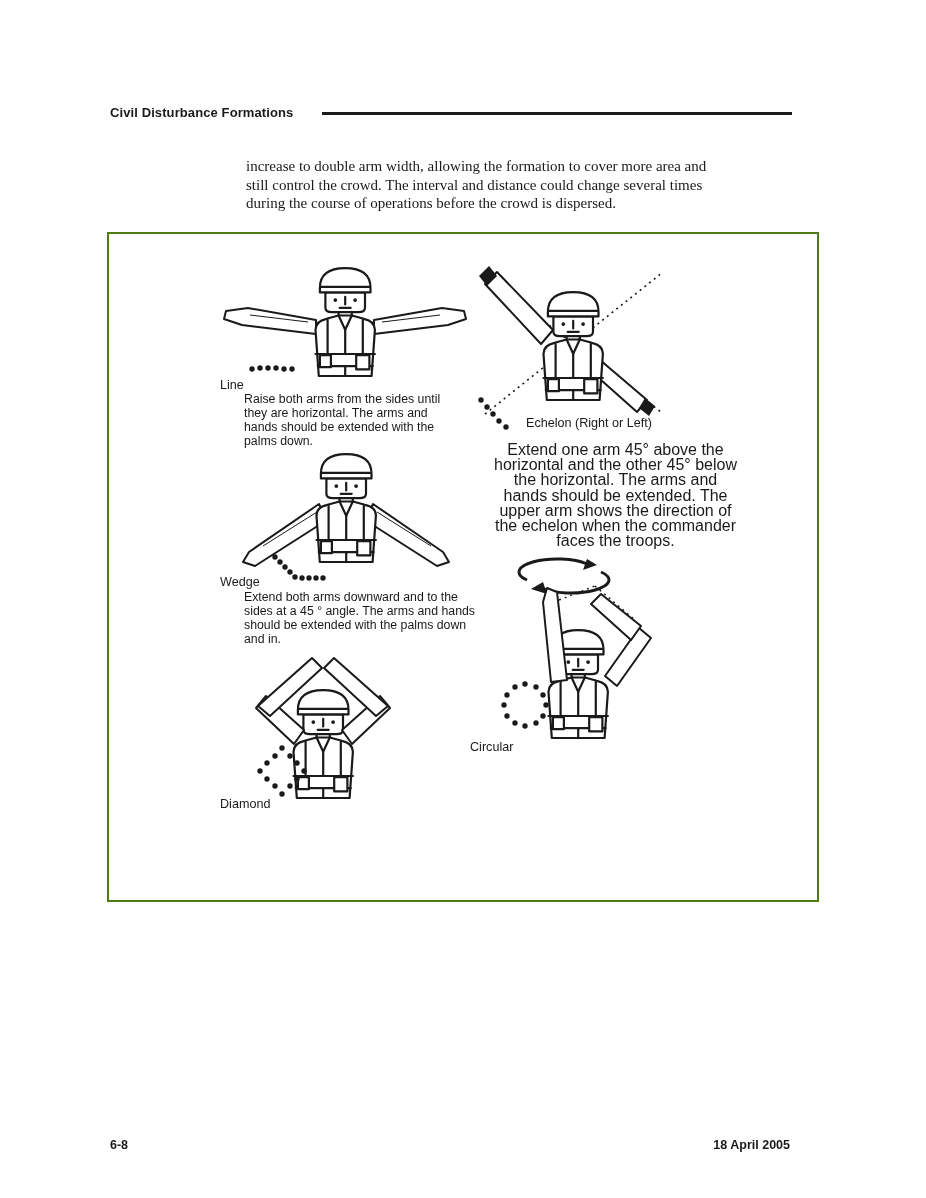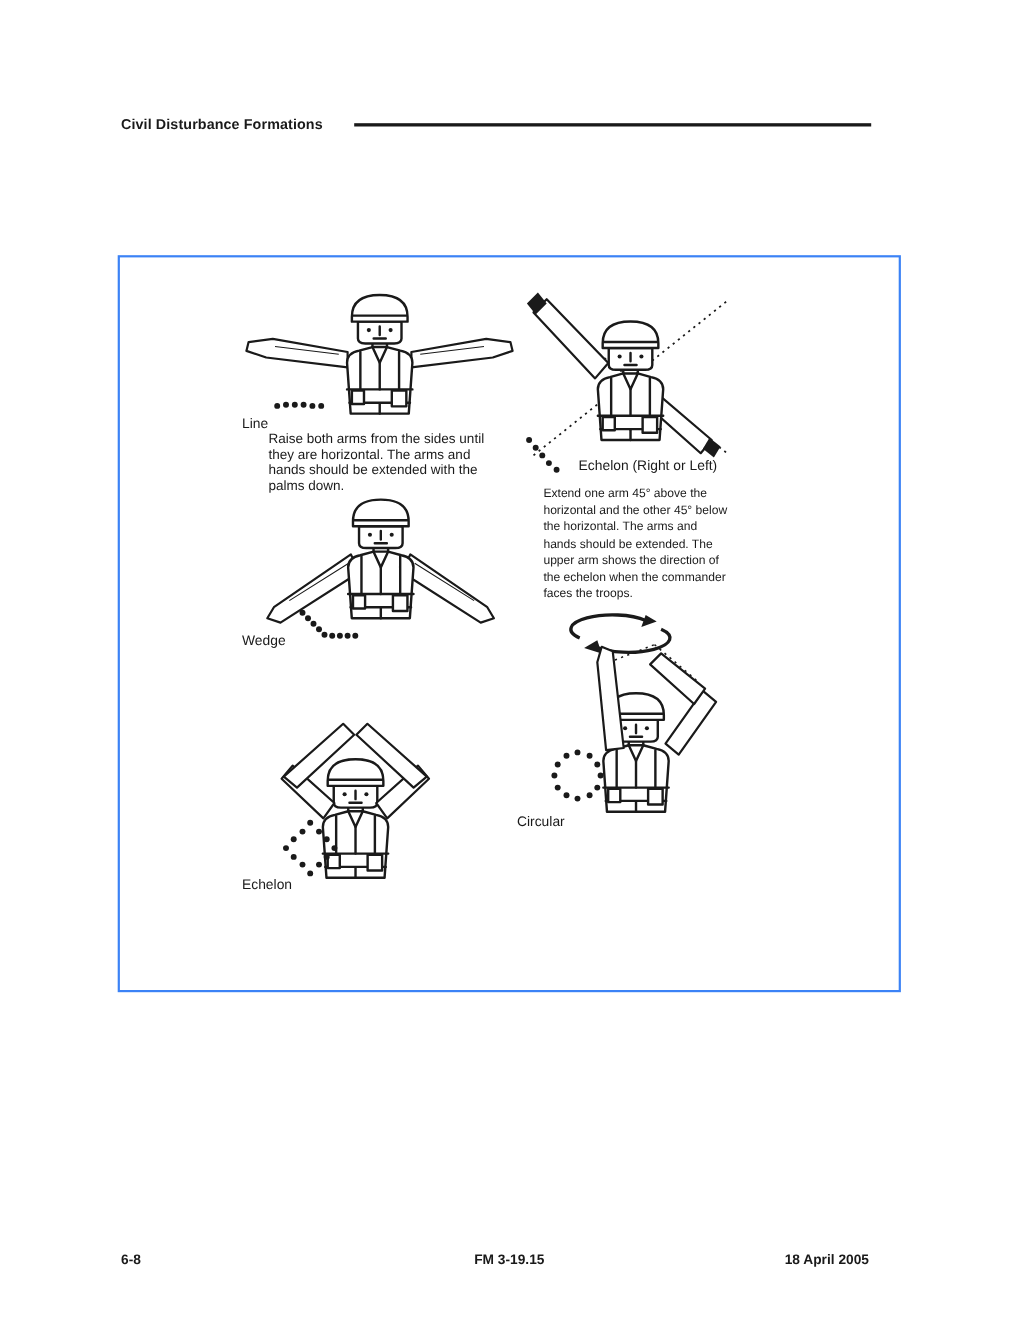--- a/index.html
+++ b/index.html
@@ -4,24 +4,24 @@
 <style>
   html,body{margin:0;padding:0;background:#ffffff;}
   .page{position:relative;width:926px;height:1198px;background:#ffffff;
         font-family:"Liberation Sans",sans-serif;color:#1a1a1a;overflow:hidden;}
   .abs{position:absolute;}
   .pre{white-space:pre-line;}
   .serif{font-family:"Liberation Serif",serif;}
   .hdr-title{left:110px;top:105px;font-size:13px;font-weight:bold;letter-spacing:0.1px;}
   .hdr-rule{left:322px;top:112px;width:470px;height:3px;background:#1a1a1a;}
   .intro{left:246px;top:157px;width:560px;font-size:15px;line-height:18.6px;}
-  .figure-box{left:107px;top:232px;width:712px;height:670px;border:2px solid #3b82f6;box-sizing:border-box;}
+  .figure-box{left:107px;top:232px;width:712px;height:670px;border:2px solid #4d7c0f;box-sizing:border-box;}
   .sig-label{font-size:12.6px;}
   .sig-desc{font-size:12.3px;line-height:14px;white-space:pre-line;margin-left:24px;}
-  .sig-desc.rcol{font-size:11px;line-height:15.2px;}
+  .sig-desc.rcol{font-size:16px;line-height:15.2px;text-align:center;}
   .caption{left:107px;top:914px;width:712px;text-align:center;font-size:13.5px;font-weight:bold;}
   .foot{top:1138px;font-size:12.5px;font-weight:bold;}
   .foot-left{left:110px;}
   .foot-center{left:0;width:926px;text-align:center;}
   .foot-right{right:136px;}
   svg{display:block;}
 </style>
 </head>
 <body>
 
@@ -46,20 +46,23 @@
           <path d="M9,20 Q9,2 32,2 Q55,2 55,20 L55,24 L9,24 Z" fill="#ffffff"></path>
           <path d="M10,19 L54,19"></path>
         </g>
       </g>
     </defs>
   </svg>
 
   <div class="hdr-title abs">Civil Disturbance Formations</div>
   <div class="hdr-rule abs"></div>
 
+  <div class="intro abs pre serif">increase to double arm width, allowing the formation to cover more area and
+still control the crowd. The interval and distance could change several times
+during the course of operations before the crowd is dispersed.</div>
 
   <div class="figure-box abs">
 
     <svg class="abs" style="left:111px;top:28px" width="250" height="125" viewBox="0 0 250 125">
       <g fill="#ffffff" stroke="#1a1a1a" stroke-width="2" stroke-linejoin="round">
         <polygon points="96,58 28,46 6,49 4,57 22,63 96,72"></polygon>
         <polygon points="154,58 222,46 244,49 246,57 228,63 154,72"></polygon>
       </g>
       <path d="M30,53 L88,60 M162,60 L220,53" stroke="#1a1a1a" stroke-width="1" fill="none"></path>
       <use href="#trooper" xlink:href="#trooper" transform="translate(90,4) scale(1.1)"></use>
@@ -117,20 +120,24 @@
           <circle cx="50" cy="117" r="2.7"></circle>
         <circle cx="55" cy="122" r="2.7"></circle>
           <circle cx="60" cy="127" r="2.7"></circle>
           <circle cx="67" cy="128" r="2.7"></circle>
         <circle cx="74" cy="128" r="2.7"></circle>
           <circle cx="81" cy="128" r="2.7"></circle>
           <circle cx="88" cy="128" r="2.7"></circle>
       </g>
     </svg>
     <div class="sig-label abs" style="left:111px;top:341px">Wedge</div>
+    <div class="sig-desc abs" style="left:111px;top:356px">Extend both arms downward and to the
+sides at a 45 ° angle. The arms and hands
+should be extended with the palms down
+and in.</div>
 
     <svg class="abs" style="left:129px;top:418px" width="170" height="148" viewBox="0 0 170 148">
       <use href="#trooper" xlink:href="#trooper" transform="translate(50,36) scale(1.1)"></use>
       <g fill="#ffffff" stroke="#1a1a1a" stroke-width="2" stroke-linejoin="round">
         <polygon points="56,92 18,56 28,44 66,78"></polygon>
         <polygon points="20,54 74,6 84,16 32,64"></polygon>
         <polygon points="114,92 152,56 142,44 104,78"></polygon>
         <polygon points="150,54 96,6 86,16 138,64"></polygon>
       </g>
       <g fill="#1a1a1a">
@@ -141,21 +148,21 @@
           <circle cx="59" cy="127" r="2.7"></circle>
           <circle cx="52" cy="134" r="2.7"></circle>
         <circle cx="44" cy="142" r="2.7"></circle>
           <circle cx="37" cy="134" r="2.7"></circle>
           <circle cx="29" cy="127" r="2.7"></circle>
         <circle cx="22" cy="119" r="2.7"></circle>
           <circle cx="29" cy="111" r="2.7"></circle>
           <circle cx="37" cy="104" r="2.7"></circle>
       </g>
     </svg>
-    <div class="sig-label abs" style="left:111px;top:563px">Echelon</div>
+    <div class="sig-label abs" style="left:111px;top:563px">Diamond</div>
 
     <svg class="abs" style="left:384px;top:322px" width="175" height="190" viewBox="0 0 175 190">
       <g stroke="#1a1a1a" stroke-width="3" fill="none">
         <path d="M34,24 A38,13 0 0 1 94,8"></path>
         <path d="M108,16 A38,13 0 0 1 48,32"></path>
       </g>
       <polygon points="94,3 104,9 90,14" fill="#1a1a1a"></polygon>
       <polygon points="50,26 38,33 54,38" fill="#1a1a1a"></polygon>
       <path d="M66,44 L102,30 M102,30 L142,64" stroke="#1a1a1a" stroke-width="1.4" stroke-dasharray="2 4" fill="none"></path>
       <use href="#trooper" xlink:href="#trooper" transform="translate(50,72) scale(1.1)"></use>
@@ -178,16 +185,15 @@
           <circle cx="43" cy="131" r="2.7"></circle>
           <circle cx="50" cy="139" r="2.7"></circle>
       </g>
     </svg>
     <div class="sig-label abs" style="left:361px;top:506px">Circular</div>
 
   </div>
 
 
   <div class="foot foot-left abs">6-8</div>
-  <div class="foot foot-center abs">FM 3-19.15</div>
   <div class="foot foot-right abs">18 April 2005</div>
 
 </div>
 
 </body></html>

